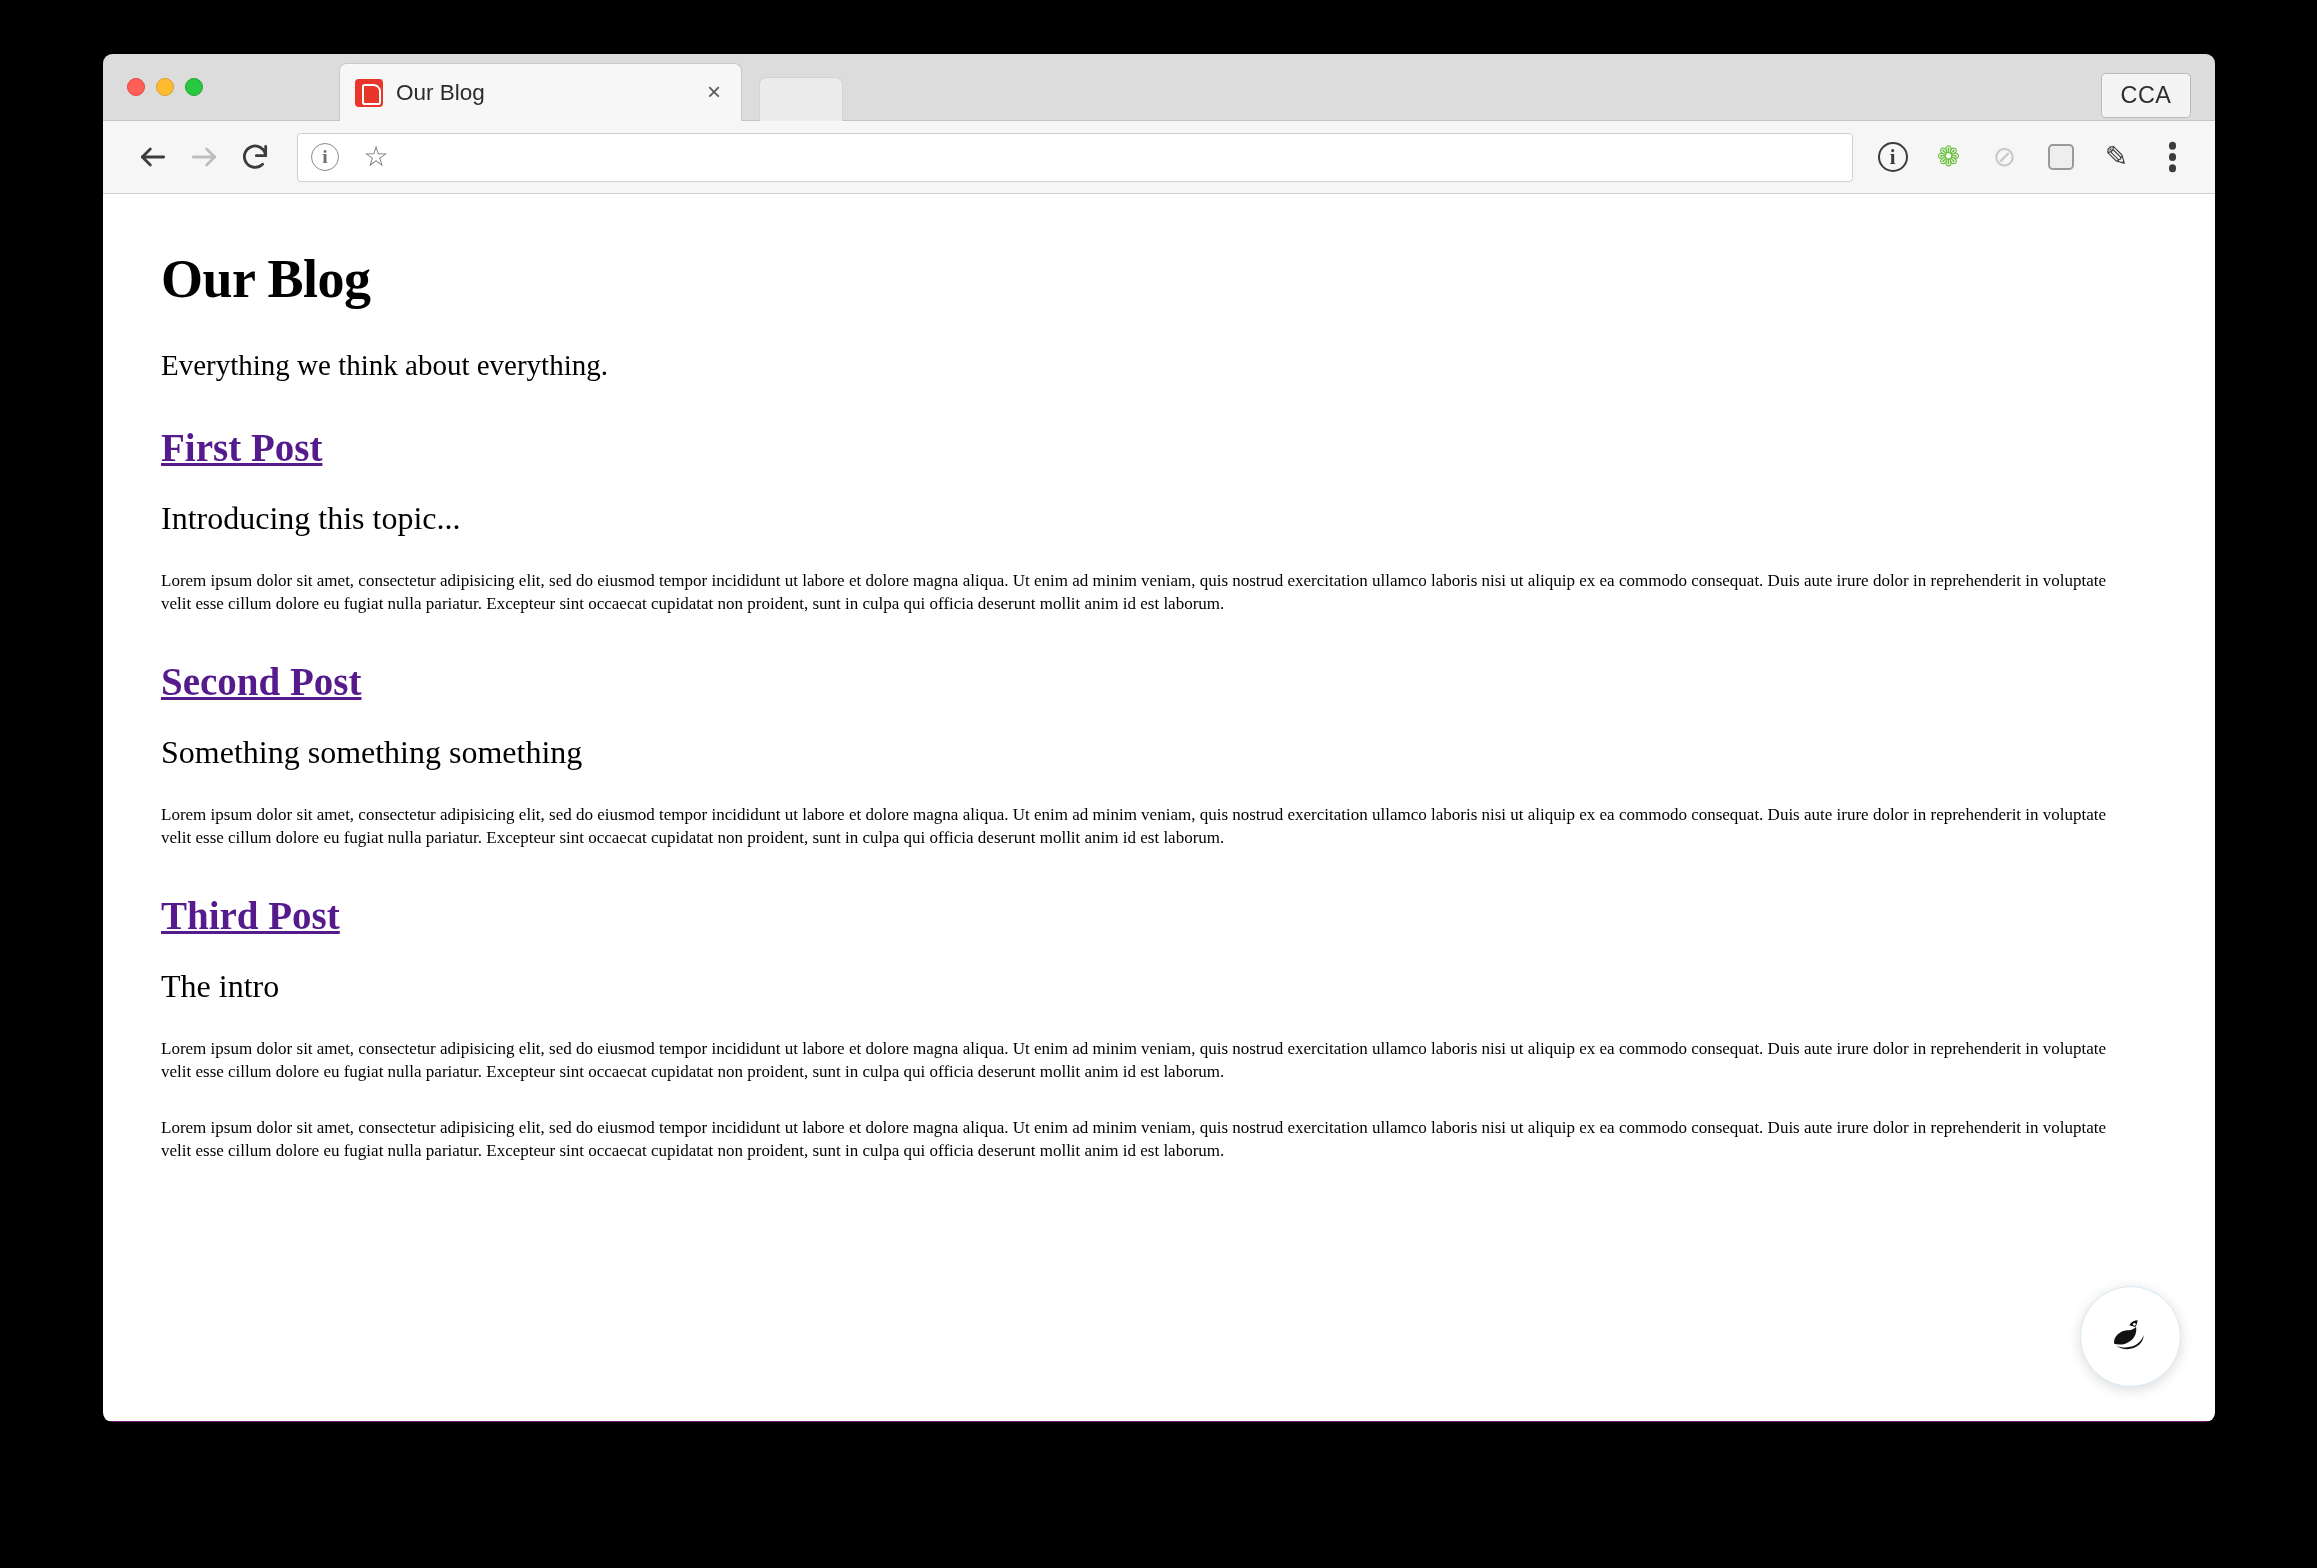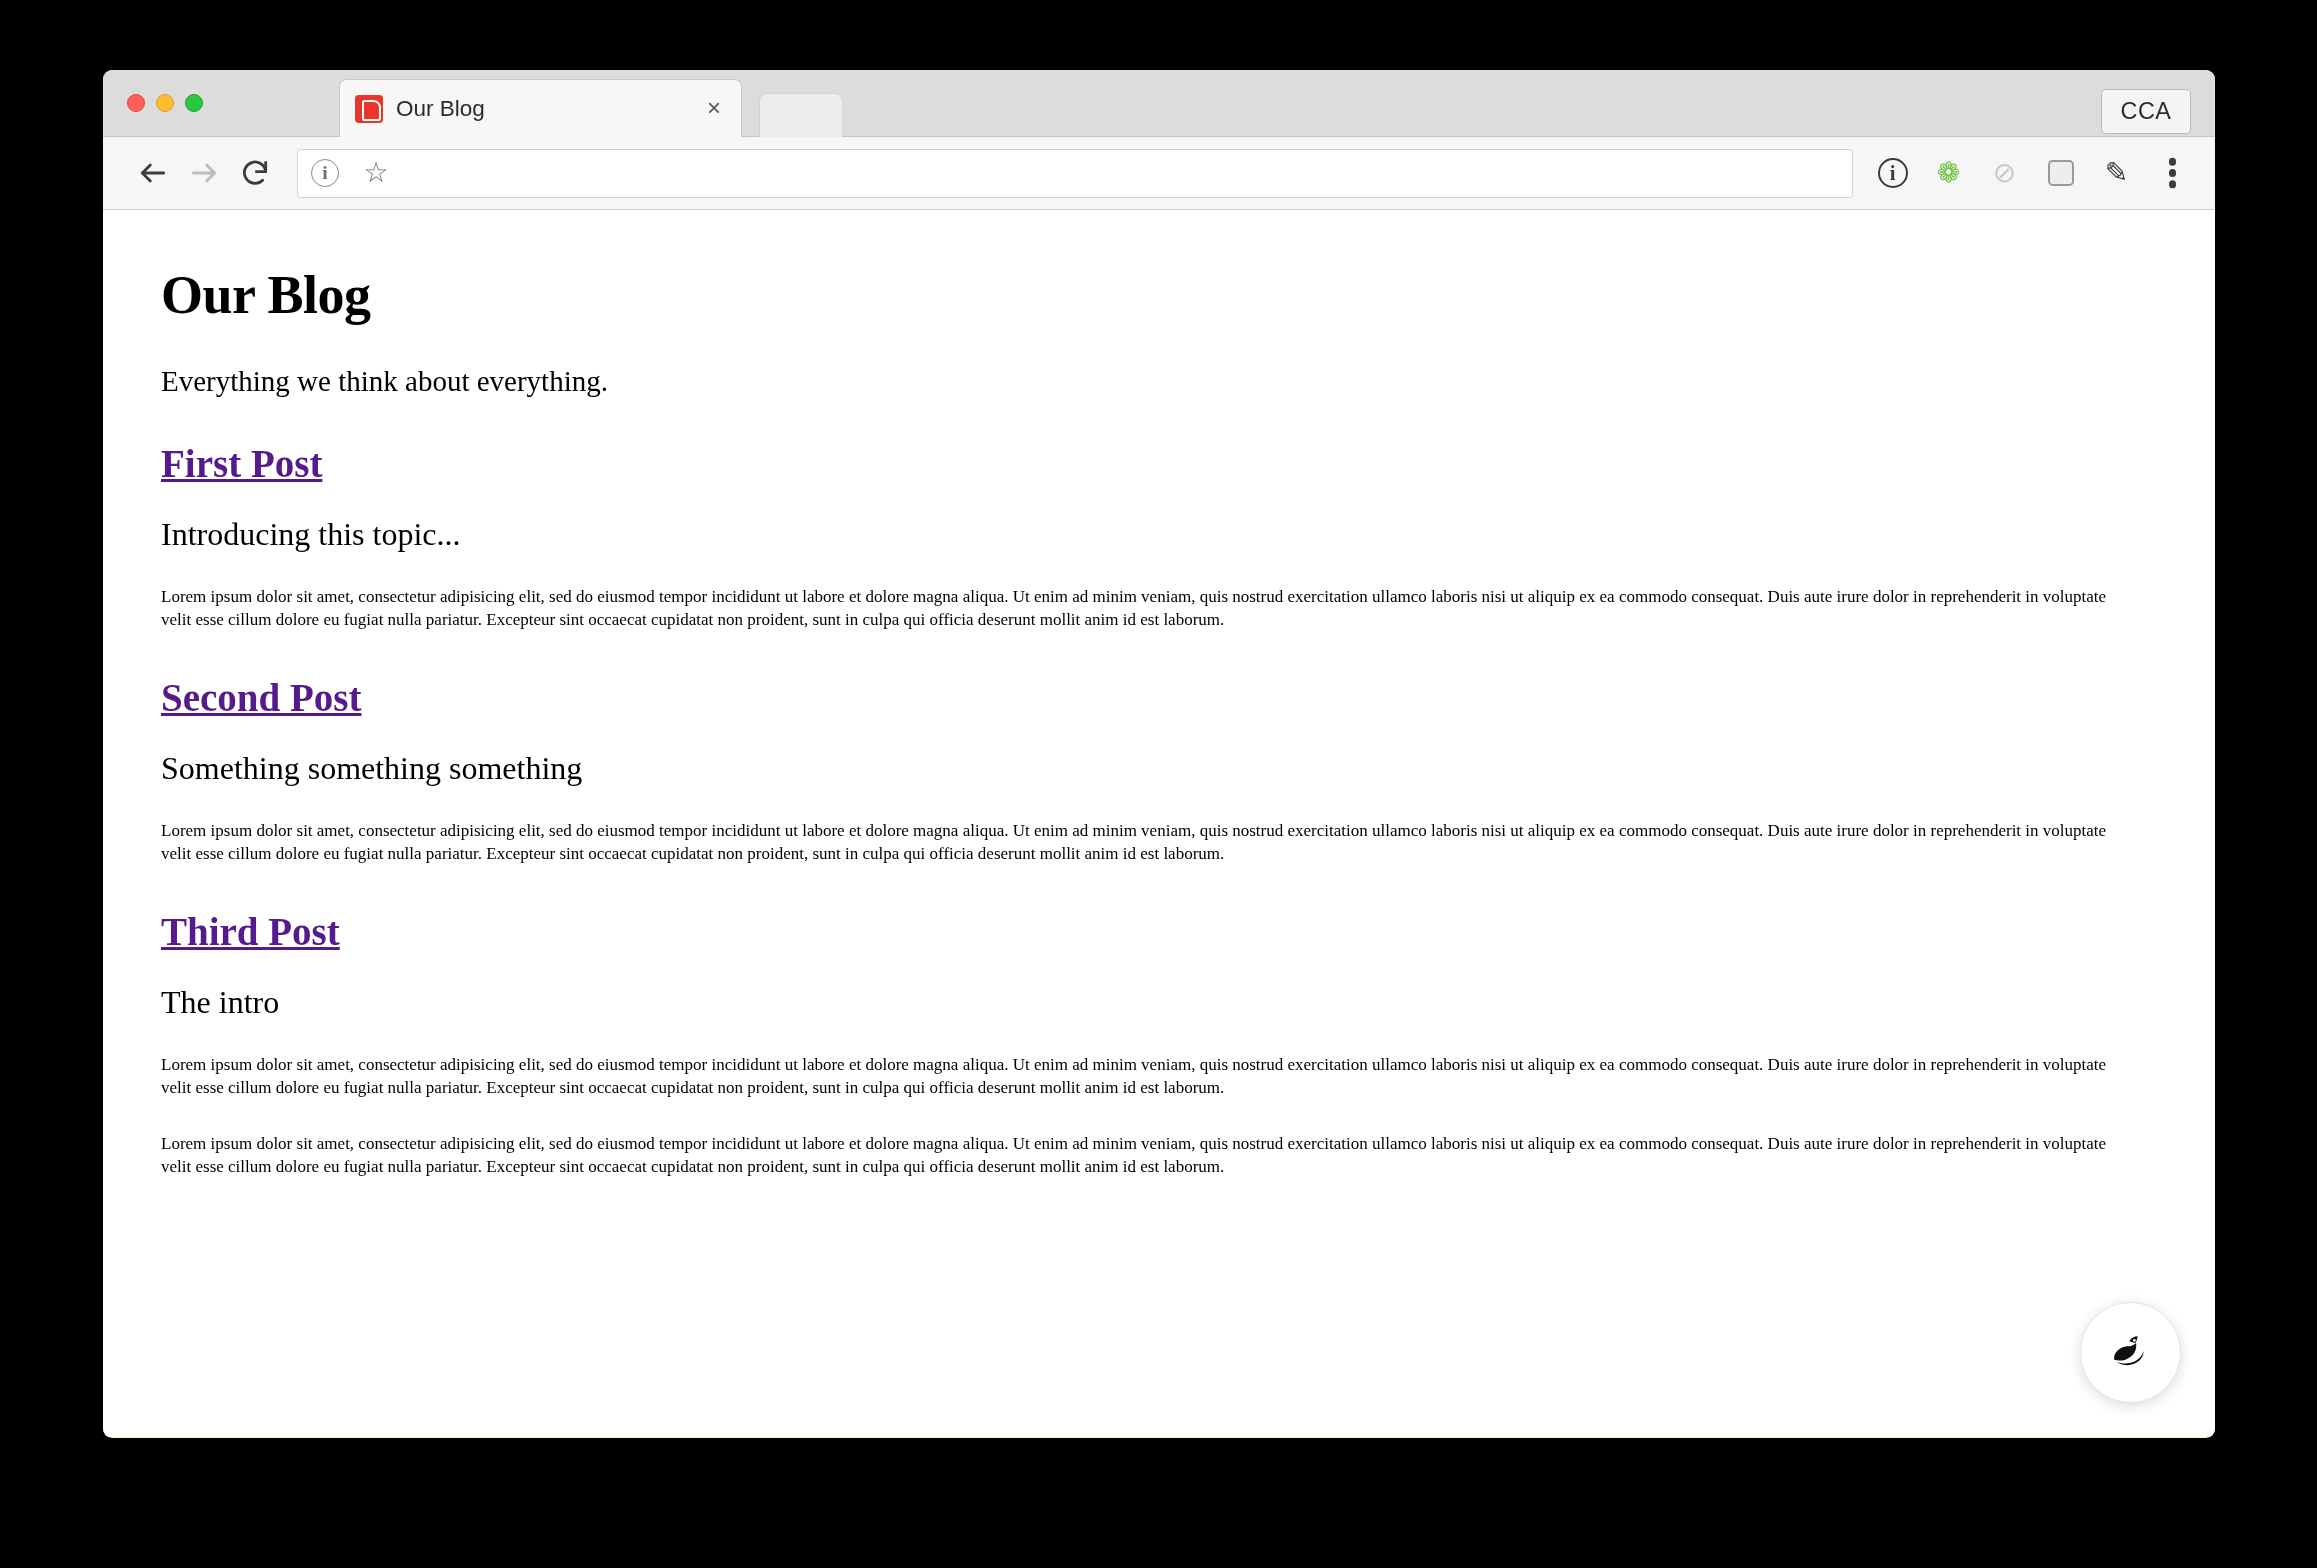--- a/index.html
+++ b/index.html
@@ -20,25 +20,24 @@
     background: #000000;
   }
 
   
   .browser-window {
     position: absolute;
     left: 103px;
     top: 54px;
     width: 2112px;
     height: 1368px;
-    background: #fef9c3;
+    background: #701a75;
     border-radius: 9.4px;
     overflow: hidden;
     box-shadow: 0 7.5px 37px rgba(0,0,0,0.55);
-    margin-top: 16px;
   }
 
   
   .tabstrip {
     position: relative;
     height: 67px;
     background: #dcdcdc;
     border-bottom: 0.9px solid #c4c4c4;
   }
   .traffic-lights {

